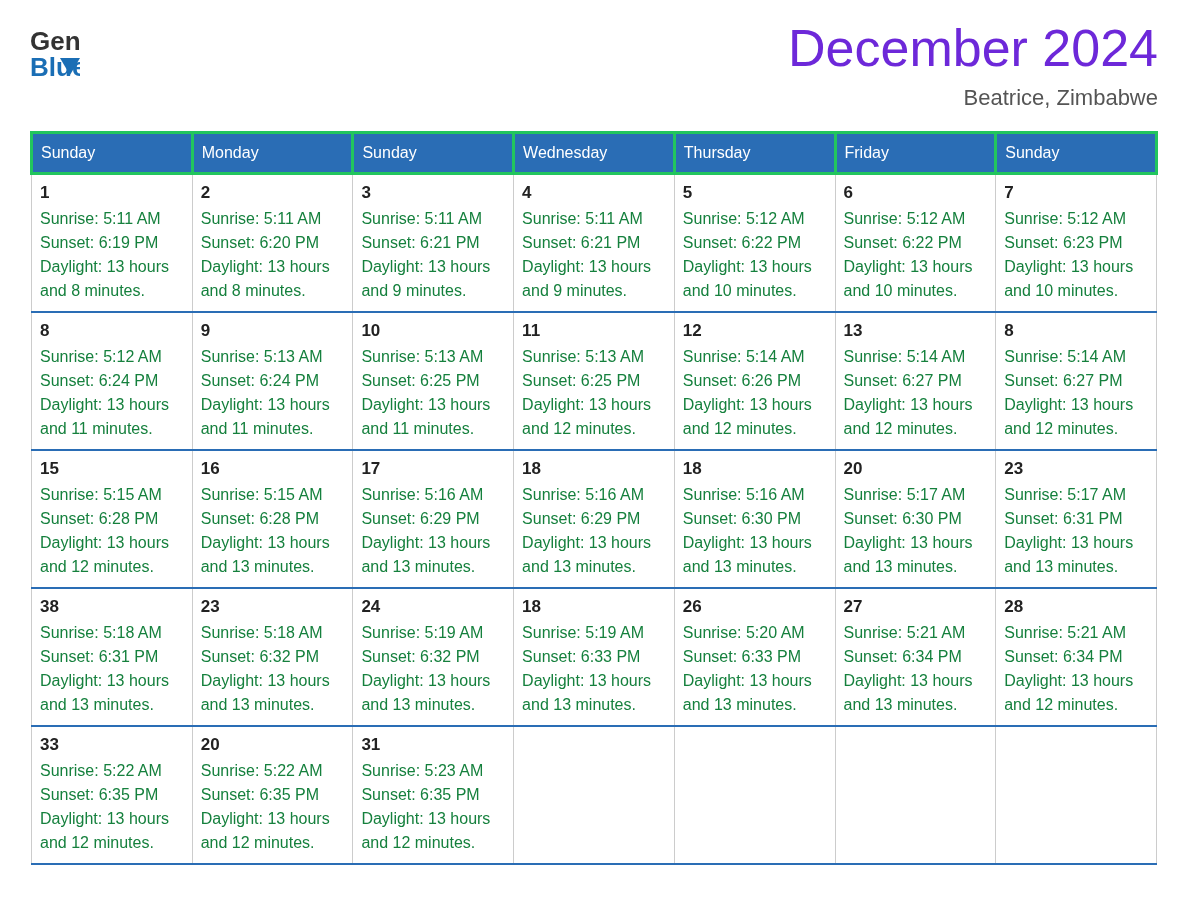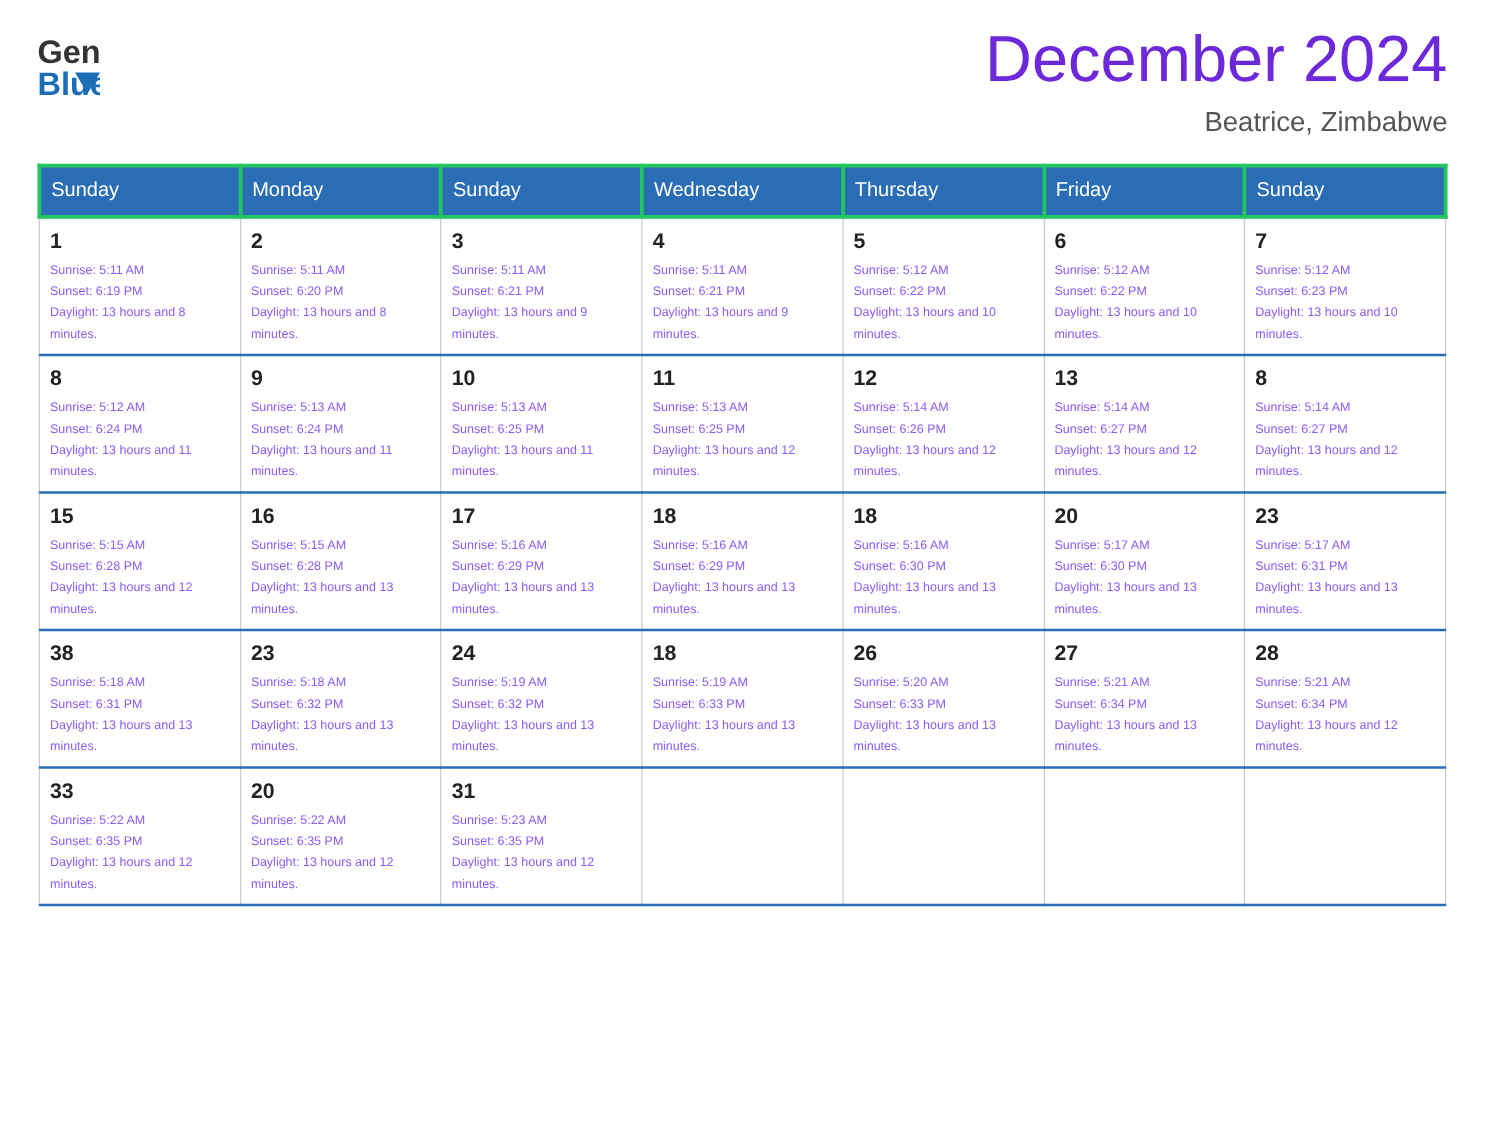--- a/index.html
+++ b/index.html
@@ -58,23 +58,23 @@
       height: 110px;
     }
     tbody tr td .day-num {
       font-size: 17px;
       font-weight: bold;
       color: #222;
       display: block;
       margin-bottom: 4px;
     }
     tbody tr td .day-info {
-      font-size: 10px;
+      font-size: 16px;
       line-height: 1.5;
-      color: #8b5cf6;
+      color: #15803d;
     }
     tbody tr td.empty {
       background: #fff;
     }
     tbody tr {
       border-bottom: 2px solid #2a6db5;
     }
   </style>
 </head>
 <body>

